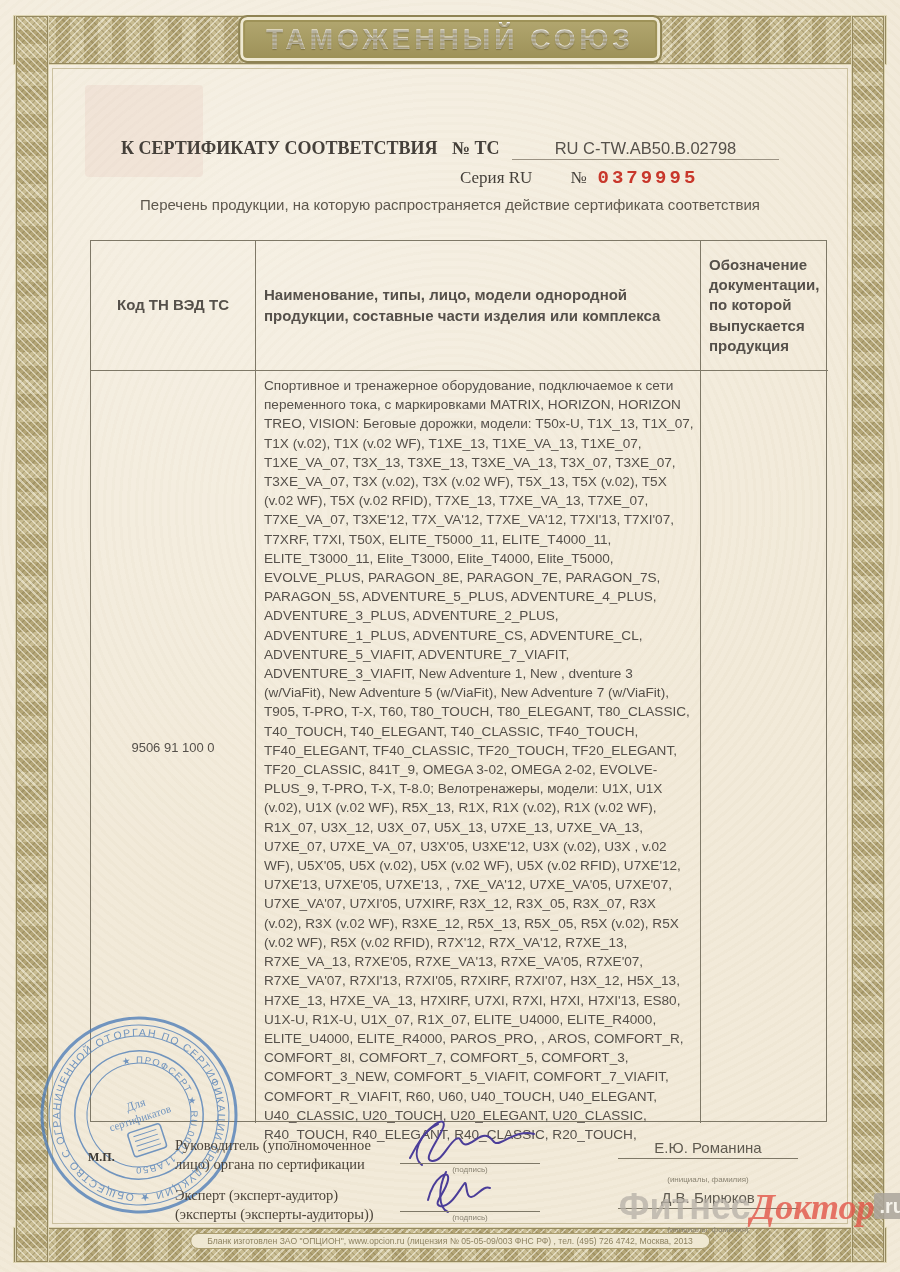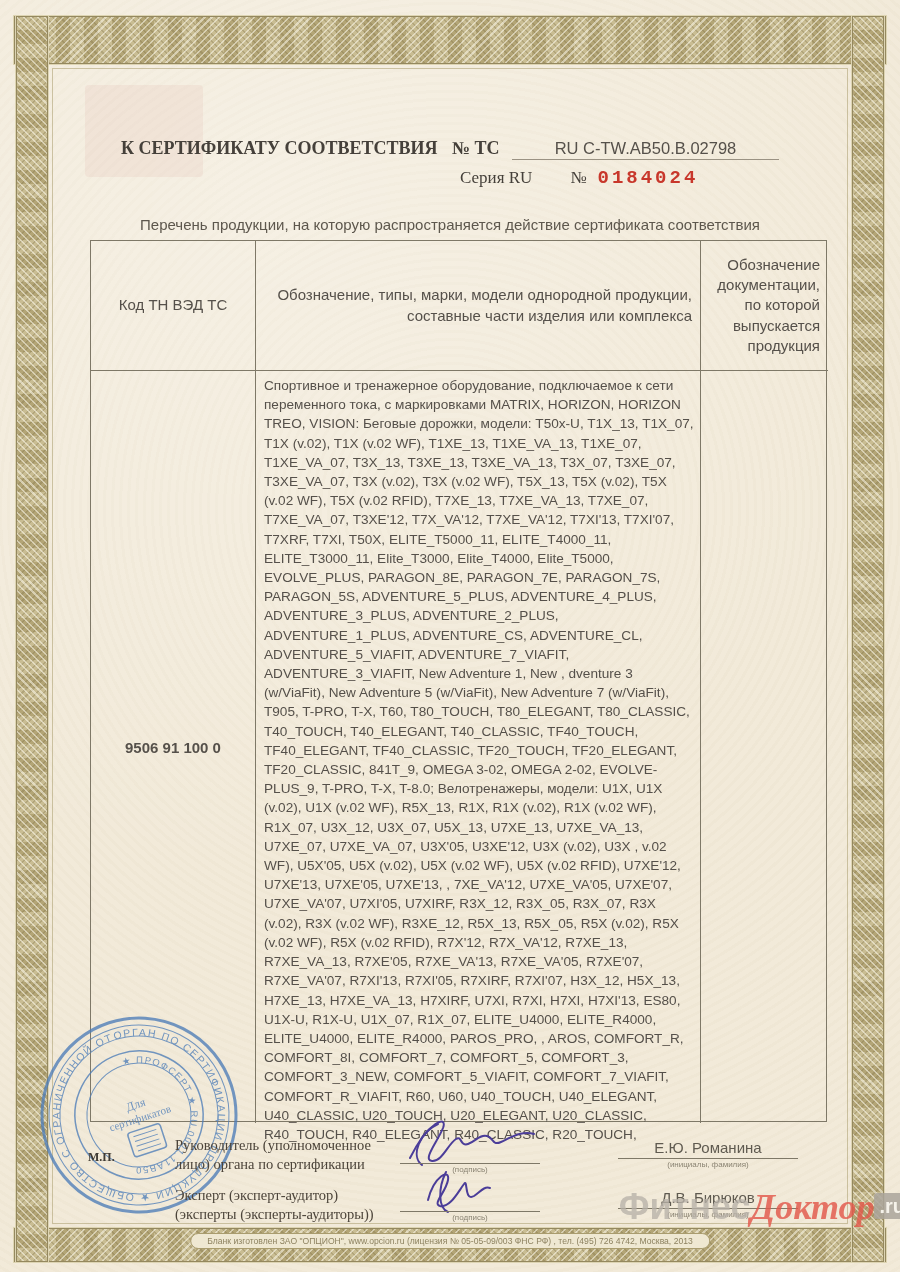--- a/index.html
+++ b/index.html
@@ -38,41 +38,41 @@
   #title{position:absolute;left:0;right:0;top:86px;text-align:center;
     font-family:"Liberation Serif",serif;font-weight:bold;font-size:30px;letter-spacing:3px;color:#4a423a;}
   #cert-line{position:absolute;left:0;right:0;top:138px;text-align:center;color:#45403a;}
   #cert-line .lbl{font-family:"Liberation Serif",serif;font-weight:bold;font-size:18px;margin-top:47px;}
   #cert-line .num{display:inline-block;min-width:255px;margin-left:8px;font-size:16.5px;color:#55504a;
     border-bottom:1px solid #9a9283;padding:0 6px 1px;}
   #series-line{position:absolute;left:460px;top:167px;color:#45403a;}
   #series-line .lbl{font-family:"Liberation Serif",serif;font-size:17px;margin-right:34px;}
   #series-line .sign{font-family:"Liberation Serif",serif;font-size:17px;margin-right:6px;}
   #series-line .red{font-family:"Liberation Mono",monospace;font-weight:bold;font-size:19px;letter-spacing:3px;color:#c8372b;}
-  #intro{position:absolute;left:0;right:0;top:216px;text-align:center;font-size:15px;color:#5d574d;}
+  #intro{position:absolute;left:0;right:0;top:196px;text-align:center;font-size:15px;color:#5d574d;}
   
   #table{position:absolute;left:90px;top:240px;width:737px;height:882px;
     display:grid;grid-template-columns:165px 445px 127px;grid-template-rows:130px 752px;
     border:1px solid #7e7867;box-sizing:border-box;}
   #table .cell{border-right:1px solid #7e7867;border-bottom:1px solid #7e7867;box-sizing:border-box;color:#55504a;}
   #table .cell.last-col{border-right:none;}
   #table .cell.last-row{border-bottom:none;}
-  #table .head{display:flex;align-items:center;justify-content:center;text-align:right;
-    font-weight:normal;font-size:15px;line-height:1.35;padding:4px 8px;}
-  #cell-code{display:flex;align-items:center;justify-content:center;font-size:15px;color:#5f5a50;font-weight:bold;}
+  #table .head{display:flex;align-items:center;justify-content:center;text-align:left;
+    font-weight:bold;font-size:15px;line-height:1.35;padding:4px 8px;}
+  #cell-code{display:flex;align-items:center;justify-content:center;font-size:13px;color:#5f5a50;}
   #cell-desc{padding:5px 6px 4px 8px;font-size:13.6px;line-height:19.2px;color:#5f5a50;text-align:left;}
   
   .role{position:absolute;left:175px;width:225px;font-family:"Liberation Serif",serif;font-size:14.5px;line-height:1.28;color:#4c443a;}
   #mp-label{position:absolute;left:88px;top:1150px;font-family:"Liberation Serif",serif;font-weight:bold;font-size:12px;color:#3f3a33;}
   .sig-line{position:absolute;width:140px;border-top:1px solid #7e7867;text-align:center;}
   .sig-line .cap{font-size:8px;color:#8a8372;margin-top:1px;}
   .sig-ink{position:absolute;pointer-events:none;}
   .name-block{position:absolute;width:180px;text-align:center;}
   .name-block .nm{font-size:15px;color:#5f5a50;padding-bottom:2px;border-bottom:1px solid #7e7867;}
-  .name-block .cap{font-size:8px;color:#8a8372;margin-top:1px;}
+  .name-block .cap{font-size:8px;color:#8a8372;margin-top:16px;}
   
   #stamp{position:absolute;left:32px;top:1008px;width:214px;height:214px;opacity:.78;}
   
   #fine-print{position:absolute;left:50%;top:1233px;transform:translateX(-50%);
     background:#efe8d2;border:1px solid #a99c6e;border-radius:10px;padding:2px 16px;
     font-size:8.6px;color:#8d8260;white-space:nowrap;}
   #watermark{position:absolute;right:-10px;top:1186px;font-size:36px;white-space:nowrap;}
   #watermark .w1{font-weight:bold;color:rgba(183,177,168,.78);}
   #watermark .w2{font-family:Liberation Serif, serif;font-style:italic;font-weight:bold;color:rgba(226,88,74,.82);}
   #watermark .w3{font-size:20px;font-weight:bold;color:#f5f2ea;background:rgba(170,164,155,.85);padding:2px 5px;border-radius:3px;vertical-align:6px;}
@@ -82,39 +82,42 @@
 
 <div id="page">
 
   <div id="band-top" class="band"></div>
   <div id="band-bottom" class="band"></div>
   <div id="band-left" class="band v"></div>
   <div id="band-right" class="band v"></div>
   <div id="inner-frame"></div>
   <div id="scan-artifact"></div>
 
+  <div id="badge">
+    <span class="txt">ТАМОЖЕННЫЙ СОЮЗ</span>
+  </div>
 
 
   <div id="cert-line">
     <span class="lbl">К СЕРТИФИКАТУ СООТВЕТСТВИЯ</span>
     <span class="lbl" style="margin-left:10px;">№ ТС</span>
     <span class="num">RU C-TW.АВ50.В.02798</span>
   </div>
 
   <div id="series-line">
     <span class="lbl">Серия RU</span>
     <span class="sign">№</span>
-    <span class="red">0184024</span>
+    <span class="red">0379995</span>
   </div>
 
   <div id="intro">Перечень продукции, на которую распространяется действие сертификата соответствия</div>
 
   <div id="table">
     <div class="cell head">Код ТН ВЭД ТС</div>
-    <div class="cell head">Обозначение, типы, марки, модели однородной продукции, составные части изделия или комплекса</div>
+    <div class="cell head">Наименование, типы, лицо, модели однородной продукции, составные части изделия или комплекса</div>
     <div class="cell head last-col">Обозначение документации, по которой выпускается продукция</div>
     <div id="cell-code" class="cell last-row">9506 91 100 0</div>
     <div id="cell-desc" class="cell last-row">Спортивное и тренажерное оборудование, подключаемое к сети переменного тока, с маркировками MATRIX, HORIZON, HORIZON TREO, VISION: Беговые дорожки, модели: T50x-U, T1X_13, T1X_07, T1X (v.02), T1X (v.02 WF), T1XE_13, T1XE_VA_13, T1XE_07, T1XE_VA_07, T3X_13, T3XE_13, T3XE_VA_13, T3X_07, T3XE_07, T3XE_VA_07, T3X (v.02), T3X (v.02 WF), T5X_13, T5X (v.02), T5X (v.02 WF), T5X (v.02 RFID), T7XE_13, T7XE_VA_13, T7XE_07, T7XE_VA_07, T3XE'12, T7X_VA'12, T7XE_VA'12, T7XI'13, T7XI'07, T7XRF, T7XI, T50X, ELITE_T5000_11, ELITE_T4000_11, ELITE_T3000_11, Elite_T3000, Elite_T4000, Elite_T5000, EVOLVE_PLUS, PARAGON_8E, PARAGON_7E, PARAGON_7S, PARAGON_5S, ADVENTURE_5_PLUS, ADVENTURE_4_PLUS, ADVENTURE_3_PLUS, ADVENTURE_2_PLUS, ADVENTURE_1_PLUS, ADVENTURE_CS, ADVENTURE_CL, ADVENTURE_5_VIAFIT, ADVENTURE_7_VIAFIT, ADVENTURE_3_VIAFIT, New Adventure 1, New , dventure 3 (w/ViaFit), New Adventure 5 (w/ViaFit), New Adventure 7 (w/ViaFit), T905, T-PRO, T-X, T60, T80_TOUCH, T80_ELEGANT, T80_CLASSIC, T40_TOUCH, T40_ELEGANT, T40_CLASSIC, TF40_TOUCH, TF40_ELEGANT, TF40_CLASSIC, TF20_TOUCH, TF20_ELEGANT, TF20_CLASSIC, 841T_9, OMEGA 3-02, OMEGA 2-02, EVOLVE-PLUS_9, T-PRO, T-X, T-8.0; Велотренажеры, модели: U1X, U1X (v.02), U1X (v.02 WF), R5X_13, R1X, R1X (v.02), R1X (v.02 WF), R1X_07, U3X_12, U3X_07, U5X_13, U7XE_13, U7XE_VA_13, U7XE_07, U7XE_VA_07, U3X'05, U3XE'12, U3X (v.02), U3X , v.02 WF), U5X'05, U5X (v.02), U5X (v.02 WF), U5X (v.02 RFID), U7XE'12, U7XE'13, U7XE'05, U7XE'13, , 7XE_VA'12, U7XE_VA'05, U7XE'07, U7XE_VA'07, U7XI'05, U7XIRF, R3X_12, R3X_05, R3X_07, R3X (v.02), R3X (v.02 WF), R3XE_12, R5X_13, R5X_05, R5X (v.02), R5X (v.02 WF), R5X (v.02 RFID), R7X'12, R7X_VA'12, R7XE_13, R7XE_VA_13, R7XE'05, R7XE_VA'13, R7XE_VA'05, R7XE'07, R7XE_VA'07, R7XI'13, R7XI'05, R7XIRF, R7XI'07, H3X_12, H5X_13, H7XE_13, H7XE_VA_13, H7XIRF, U7XI, R7XI, H7XI, H7XI'13, ES80, U1X-U, R1X-U, U1X_07, R1X_07, ELITE_U4000, ELITE_R4000, ELITE_U4000, ELITE_R4000, PAROS_PRO, , AROS, COMFORT_R, COMFORT_8I, COMFORT_7, COMFORT_5, COMFORT_3, COMFORT_3_NEW, COMFORT_5_VIAFIT, COMFORT_7_VIAFIT, COMFORT_R_VIAFIT, R60, U60, U40_TOUCH, U40_ELEGANT, U40_CLASSIC, U20_TOUCH, U20_ELEGANT, U20_CLASSIC, R40_TOUCH, R40_ELEGANT, R40_CLASSIC, R20_TOUCH,</div>
     <div class="cell last-col last-row"></div>
   </div>
 
   <svg id="stamp" viewBox="0 0 214 214">
     <g transform="rotate(-18 107 107)" fill="none" stroke="#4d7db8">
       <circle cx="107" cy="107" r="97" stroke-width="3"></circle>
       <circle cx="107" cy="107" r="90" stroke-width="1"></circle>

